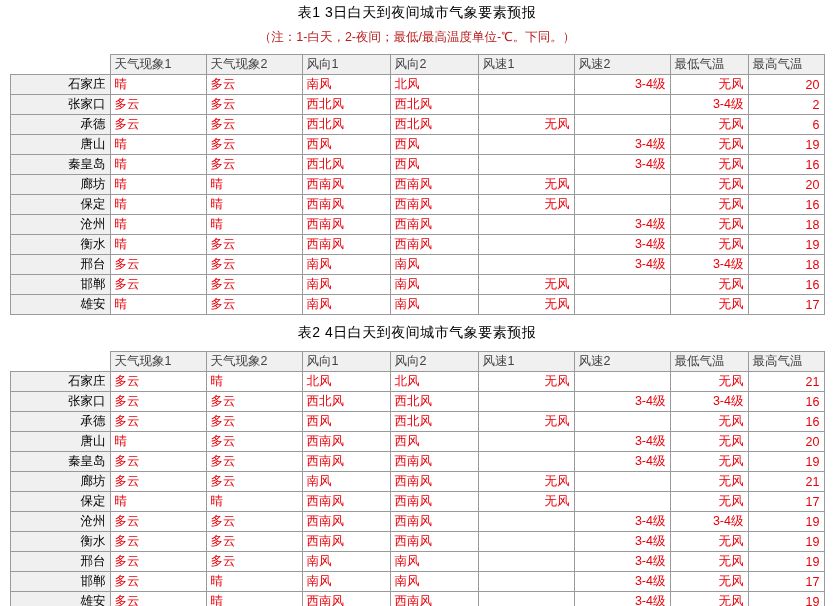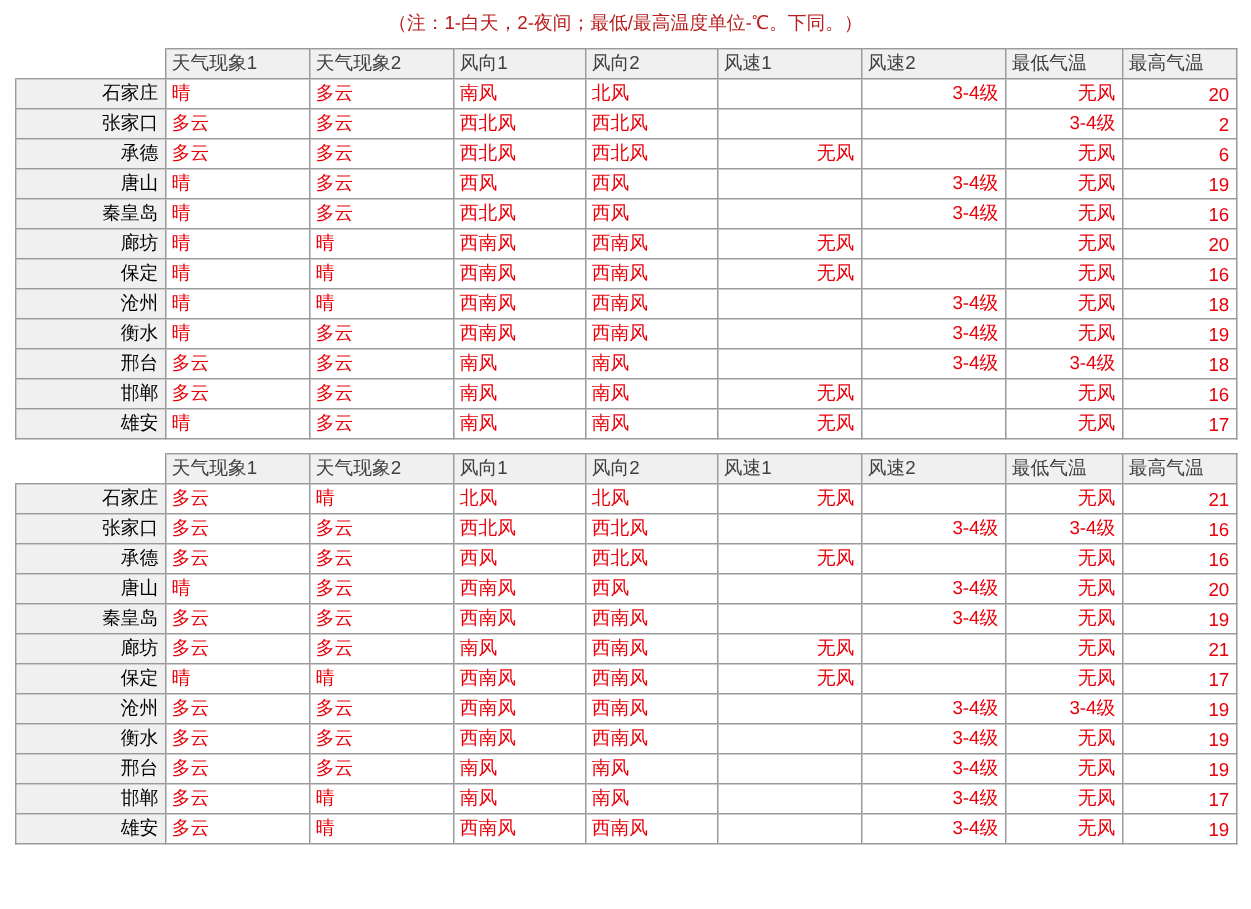--- a/index.html
+++ b/index.html
@@ -82,20 +82,21 @@
   col.c-dir   { width: 88px; }
   col.c-spd   { width: 96px; }
   col.c-tmin  { width: 78px; }
   col.c-tmax  { width: 76px; }
 </style>
 </head>
 <body>
 
 <div class="page">
 
+  <div class="title">表1  3日白天到夜间城市气象要素预报</div>
   <div class="note">（注：1-白天，2-夜间；最低/最高温度单位-℃。下同。）</div>
 
   <table class="wx">
     <colgroup>
       <col class="c-city">
         <col class="c-wx">
         <col class="c-wx">
         <col class="c-dir">
         <col class="c-dir">
         <col class="c-spd">
@@ -245,20 +246,21 @@
         <td class="val">南风</td>
         <td class="val">南风</td>
         <td class="num">无风</td>
         <td class="num"></td>
         <td class="num">无风</td>
         <td class="num">17</td>
       </tr>
     </tbody>
   </table>
 
+  <div class="title" style="padding-top:9px;">表2  4日白天到夜间城市气象要素预报</div>
 
   <table class="wx" style="margin-top:9px;">
     <colgroup>
       <col class="c-city">
         <col class="c-wx">
         <col class="c-wx">
         <col class="c-dir">
         <col class="c-dir">
         <col class="c-spd">
         <col class="c-spd">

